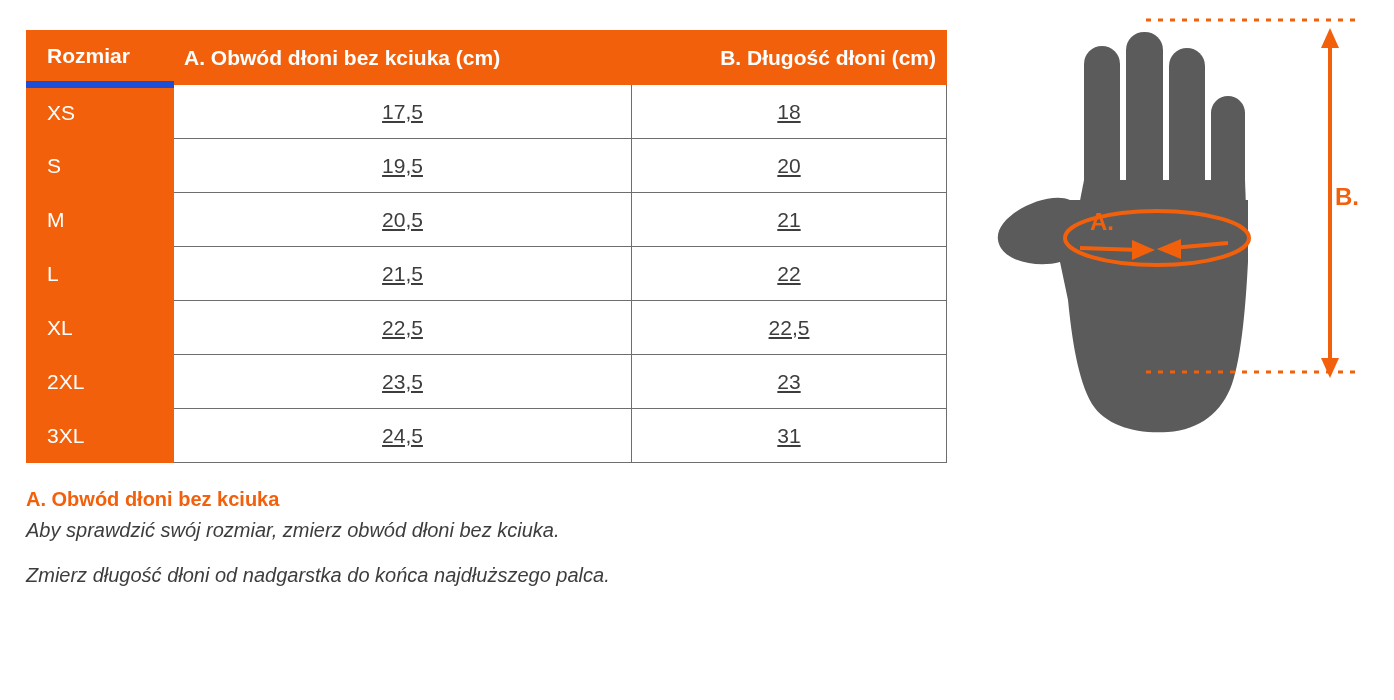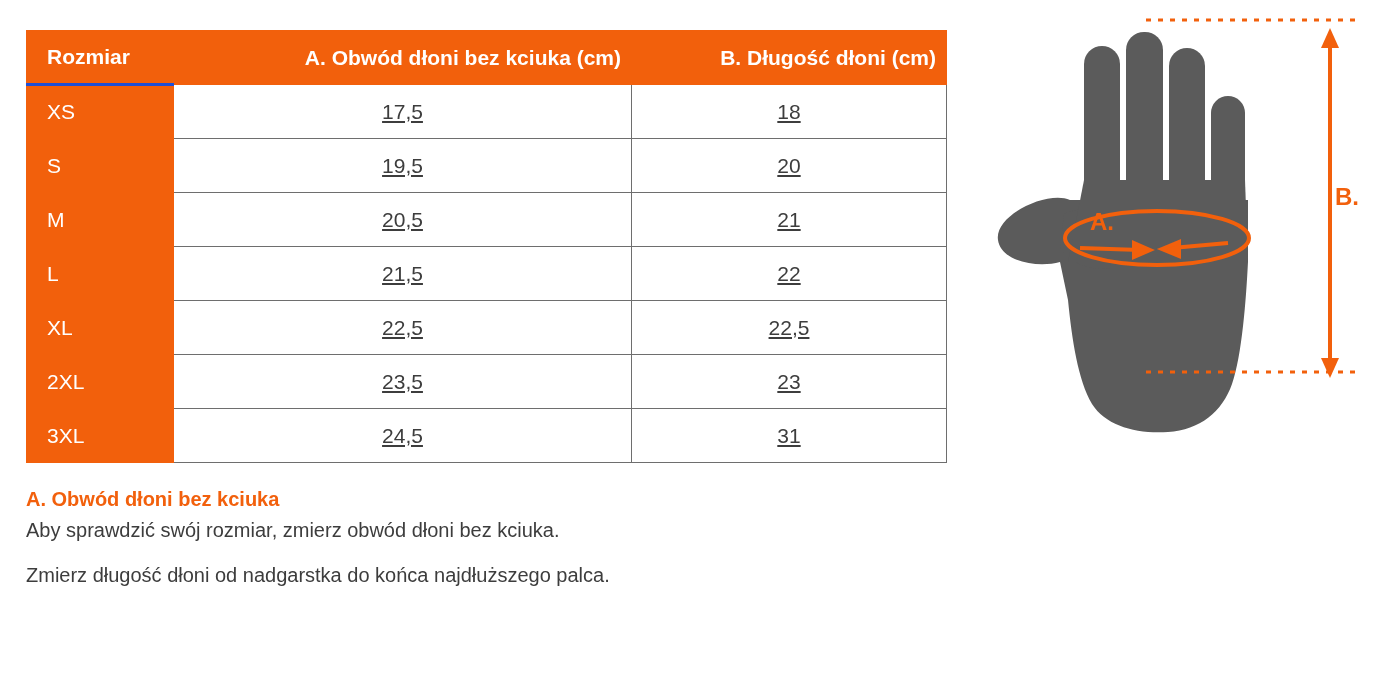--- a/index.html
+++ b/index.html
@@ -44,34 +44,34 @@
     font-size: 21px;
     font-weight: bold;
     border-color: #f2600c;
     padding: 0 10px;
   }
   table.size-table thead th.col-size {
     text-align: left;
     padding-left: 20px;
     width: 147px;
   }
-  table.size-table thead th.col-a { width: 458px; text-align: right; }
+  table.size-table thead th.col-a { width: 458px; text-align: left; }
   table.size-table thead th.col-b { width: 315px; text-align: right; }
 
   table.size-table td.size-cell {
     background: #f2600c;
     color: #ffffff;
     font-size: 21px;
     text-align: left;
     padding-left: 20px;
     border-color: #f2600c;
     border-top: 1px solid #ffffff;
   }
   table.size-table tbody tr:first-child td.size-cell {
-    border-top: 3px solid #1d4ed8;
+    border-top: 7px solid #1d4ed8;
   }
   table.size-table td.val-cell {
     text-align: center;
     font-size: 21px;
     color: #3d3d3d;
     background: #ffffff;
     text-decoration: underline;
   }
 
   
@@ -84,20 +84,21 @@
   .note-block { margin-bottom: 22px; margin-top: 10px; }
   .note-title {
     color: #f2600c;
     font-weight: bold;
     font-size: 20px;
     margin-bottom: 8px;
   }
   .note-text {
     font-size: 20px;
     color: #3d3d3d;
+    font-style: italic;
   }
 
   
   .illustration {
     position: absolute;
     left: 960px;
     top: 0;
     width: 434px;
     height: 480px;
   }

